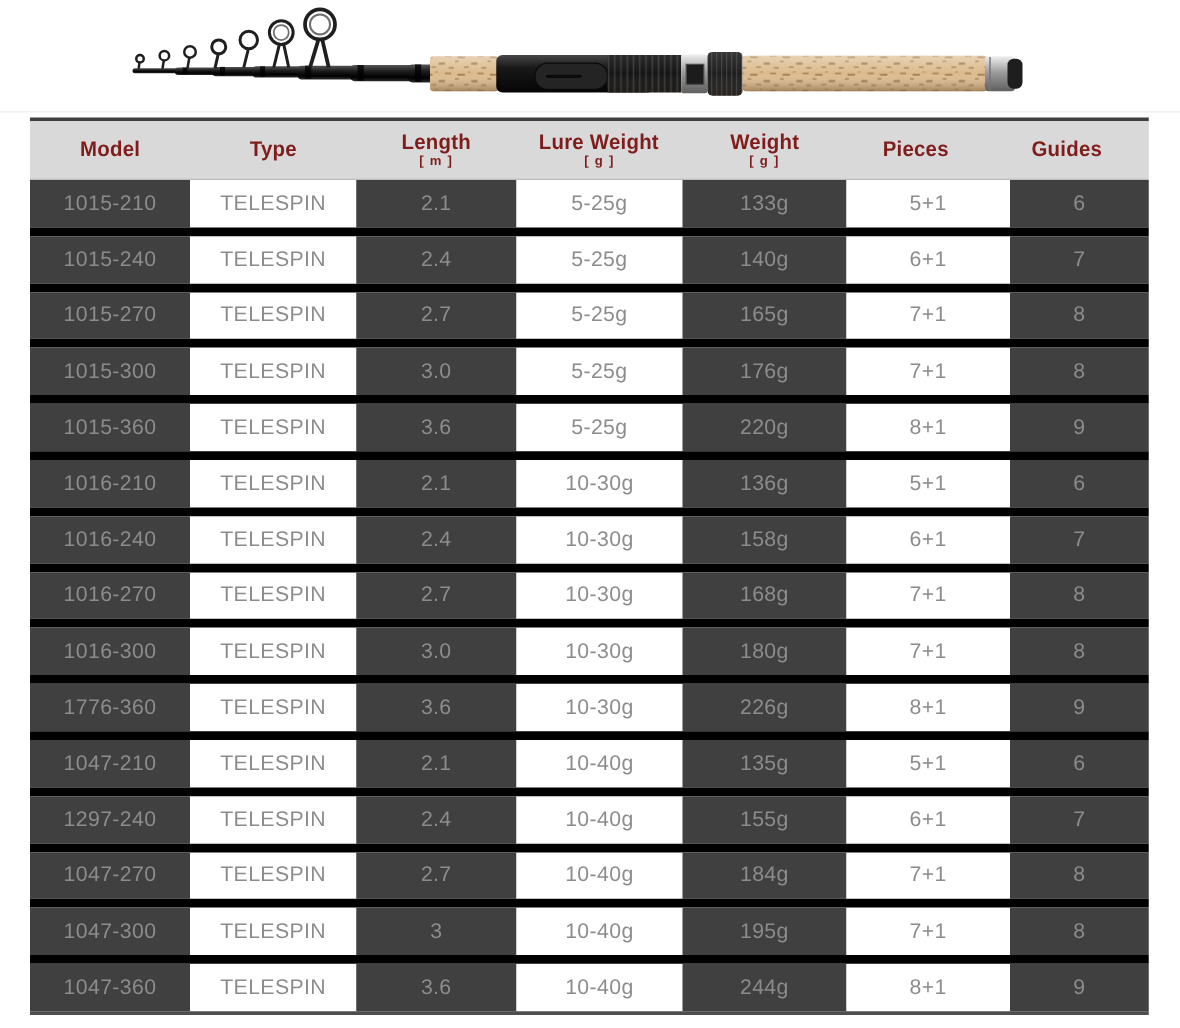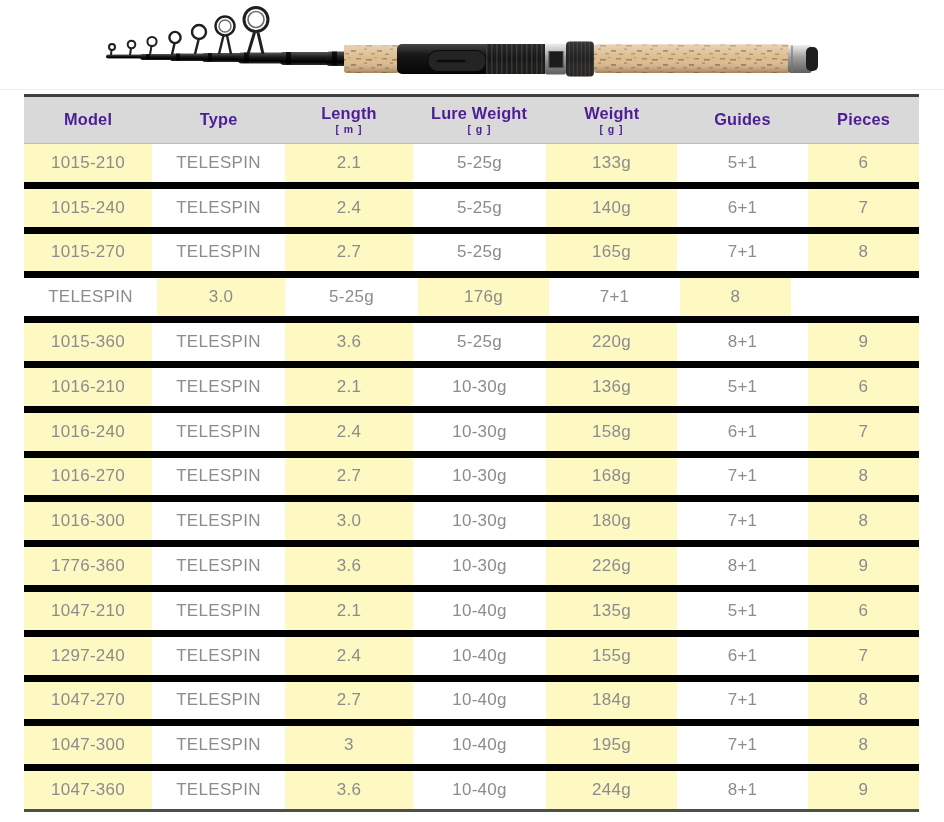--- a/index.html
+++ b/index.html
@@ -12,31 +12,31 @@
   .photo-divider{position:absolute;left:0;top:89px;width:944px;height:1px;background:#ededed;}
 
   
   .spec-table{
     position:absolute;left:24px;top:94px;width:895px;height:718px;
     box-sizing:border-box;border-top:3px solid #3f3f3f;border-bottom:3px solid #4e4e4e;
     display:flex;flex-direction:column;background:#fff;
   }
   .thead{height:47px;flex:0 0 47px;background:#d9d9d9;display:flex;border-bottom:1px solid #bdbdbd;box-sizing:border-box;}
   .hcell{display:flex;flex-direction:column;align-items:center;justify-content:center;
-         color:#4c1d95;font-weight:bold;box-sizing:border-box;}
+         color:#7f1d1d;font-weight:bold;box-sizing:border-box;}
   .hlabel{font-size:17px;line-height:18px;letter-spacing:.2px;transform:scaleX(.96);}
   .hunit{font-size:10.5px;line-height:11px;margin-top:1px;letter-spacing:1px;}
   .tbody{flex:1;display:flex;flex-direction:column;}
   .trow{flex:1;display:flex;border-top:7px solid #000000;box-sizing:border-box;}
   .trow:first-child{border-top:none;}
   .tcell{display:flex;align-items:center;justify-content:center;
          font-size:17px;color:#8c8c8c;letter-spacing:.3px;box-sizing:border-box;}
   .c0{width:128px}.c1{width:133px}.c2{width:128px}.c3{width:133px}
   .c4{width:131px}.c5{width:131px}.c6{width:111px}
-  .tcell.c0,.tcell.c2,.tcell.c4,.tcell.c6{background:#fef9c3;}
+  .tcell.c0,.tcell.c2,.tcell.c4,.tcell.c6{background:#404040;}
 </style>
 </head>
 <body>
 
 <div class="rod-area">
   <svg width="944" height="94" viewBox="0 0 944 94">
     <defs>
       <linearGradient id="blankGrad" x1="0" y1="0" x2="0" y2="1">
         <stop offset="0" stop-color="#565656"></stop>
           <stop offset=".4" stop-color="#1c1c1c"></stop>
@@ -171,26 +171,26 @@
       <span class="hunit">[ m ]</span>
     </div>
     <div class="hcell c3">
       <span class="hlabel">Lure Weight</span>
       <span class="hunit">[ g ]</span>
     </div>
     <div class="hcell c4">
       <span class="hlabel">Weight</span>
       <span class="hunit">[ g ]</span>
     </div>
+    <div class="hcell c6">
+      <span class="hlabel">Pieces</span>
+
+    </div>
     <div class="hcell c5">
       <span class="hlabel">Guides</span>
-
-    </div>
-    <div class="hcell c6">
-      <span class="hlabel">Pieces</span>
 
     </div>
   </div>
   <div class="tbody">
       <div class="trow">
         <div class="tcell c0">1015-210</div>
         <div class="tcell c1">TELESPIN</div>
         <div class="tcell c2">2.1</div>
         <div class="tcell c3">5-25g</div>
         <div class="tcell c4">133g</div>
@@ -209,20 +209,21 @@
       <div class="trow">
         <div class="tcell c0">1015-270</div>
         <div class="tcell c1">TELESPIN</div>
         <div class="tcell c2">2.7</div>
         <div class="tcell c3">5-25g</div>
         <div class="tcell c4">165g</div>
         <div class="tcell c5">7+1</div>
         <div class="tcell c6">8</div>
       </div>
       <div class="trow">
+        <div class="tcell c0">1015-300</div>
         <div class="tcell c1">TELESPIN</div>
         <div class="tcell c2">3.0</div>
         <div class="tcell c3">5-25g</div>
         <div class="tcell c4">176g</div>
         <div class="tcell c5">7+1</div>
         <div class="tcell c6">8</div>
       </div>
       <div class="trow">
         <div class="tcell c0">1015-360</div>
         <div class="tcell c1">TELESPIN</div>

